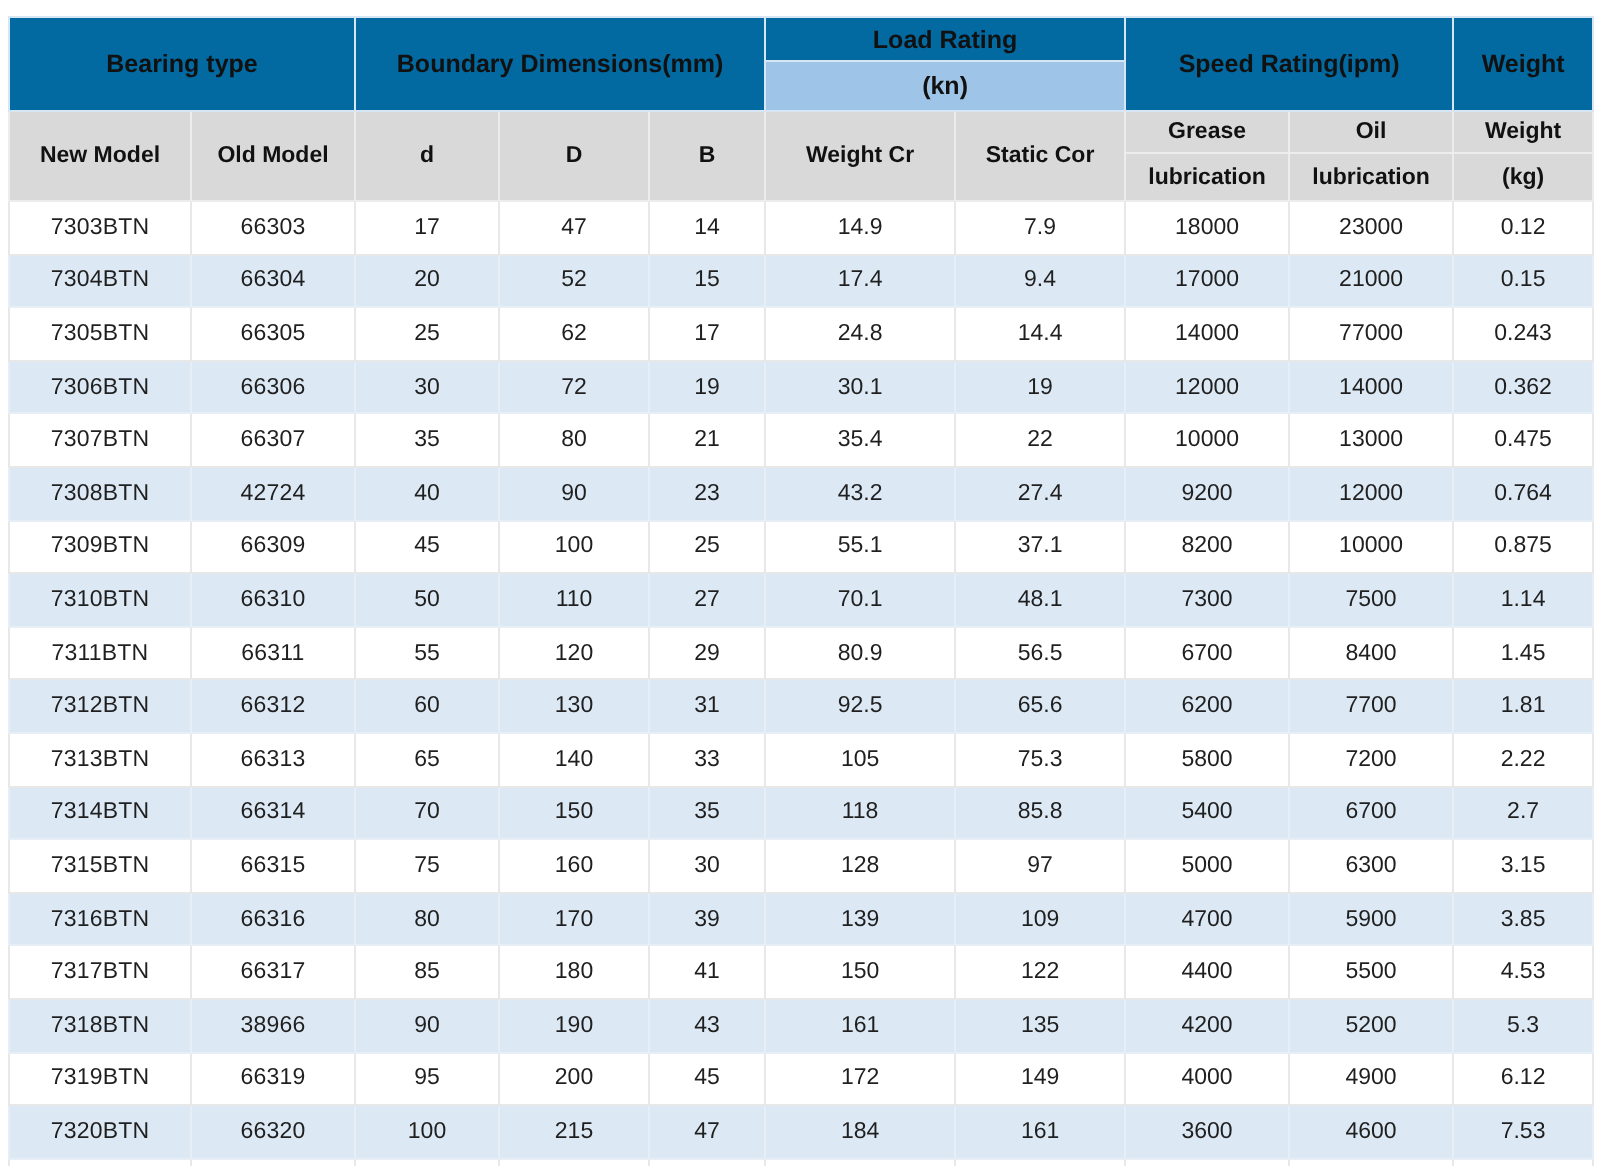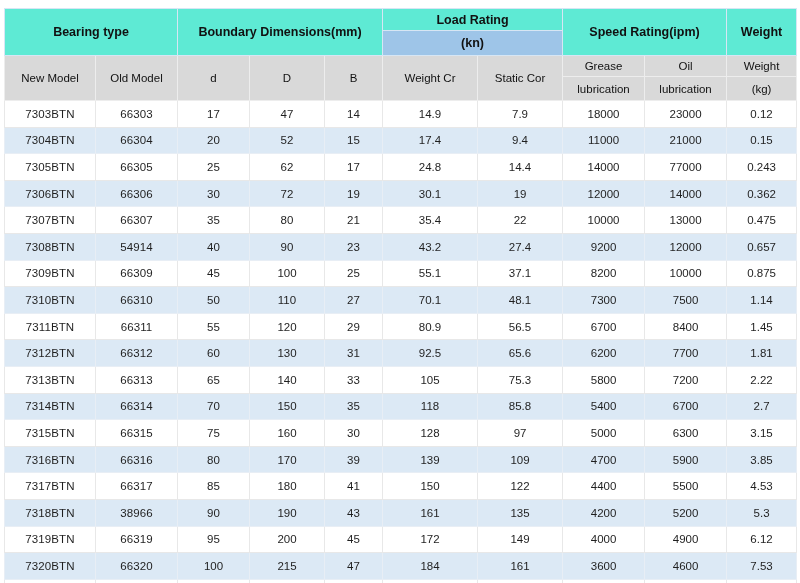--- a/index.html
+++ b/index.html
@@ -31,38 +31,38 @@
   table.spec th {
     border: 1px solid #f2f2f2;
     text-align: center;
     vertical-align: middle;
     padding: 0 2px;
     overflow: hidden;
     white-space: nowrap;
   }
   
   thead tr.hdr-top th {
-    background: #5eead4;
+    background: #0369a1;
     font-weight: bold;
     font-size: 12.5px;
     color: #111111;
     border: 1px solid #d7e6f4;
   }
   thead tr.hdr-top2 th {
     background: #9ec5e8;
     font-weight: bold;
     font-size: 12.5px;
     color: #111111;
     border: 1px solid #d7e6f4;
   }
   
   thead tr.hdr-sub th,
   thead tr.hdr-sub2 th {
     background: #d9d9d9;
-    font-weight: normal;
+    font-weight: bold;
     font-size: 11.5px;
     color: #111111;
     border: 1px solid #ededed;
   }
   
   tbody tr.row-odd td {
     background: #ffffff;
     border: 1px solid #e8e8e8;
   }
   tbody tr.row-even td {
@@ -142,21 +142,21 @@
           <td>0.12</td>
         </tr>
         <tr class="row-even">
           <td class="c-model">7304BTN</td>
           <td class="c-model">66304</td>
           <td>20</td>
           <td>52</td>
           <td>15</td>
           <td>17.4</td>
           <td>9.4</td>
-          <td>11000</td>
+          <td>17000</td>
           <td>21000</td>
           <td>0.15</td>
         </tr>
         <tr class="row-odd">
           <td class="c-model">7305BTN</td>
           <td class="c-model">66305</td>
           <td>25</td>
           <td>62</td>
           <td>17</td>
           <td>24.8</td>
@@ -184,29 +184,29 @@
           <td>80</td>
           <td>21</td>
           <td>35.4</td>
           <td>22</td>
           <td>10000</td>
           <td>13000</td>
           <td>0.475</td>
         </tr>
         <tr class="row-even">
           <td class="c-model">7308BTN</td>
-          <td class="c-model">54914</td>
+          <td class="c-model">42724</td>
           <td>40</td>
           <td>90</td>
           <td>23</td>
           <td>43.2</td>
           <td>27.4</td>
           <td>9200</td>
           <td>12000</td>
-          <td>0.657</td>
+          <td>0.764</td>
         </tr>
         <tr class="row-odd">
           <td class="c-model">7309BTN</td>
           <td class="c-model">66309</td>
           <td>45</td>
           <td>100</td>
           <td>25</td>
           <td>55.1</td>
           <td>37.1</td>
           <td>8200</td>

